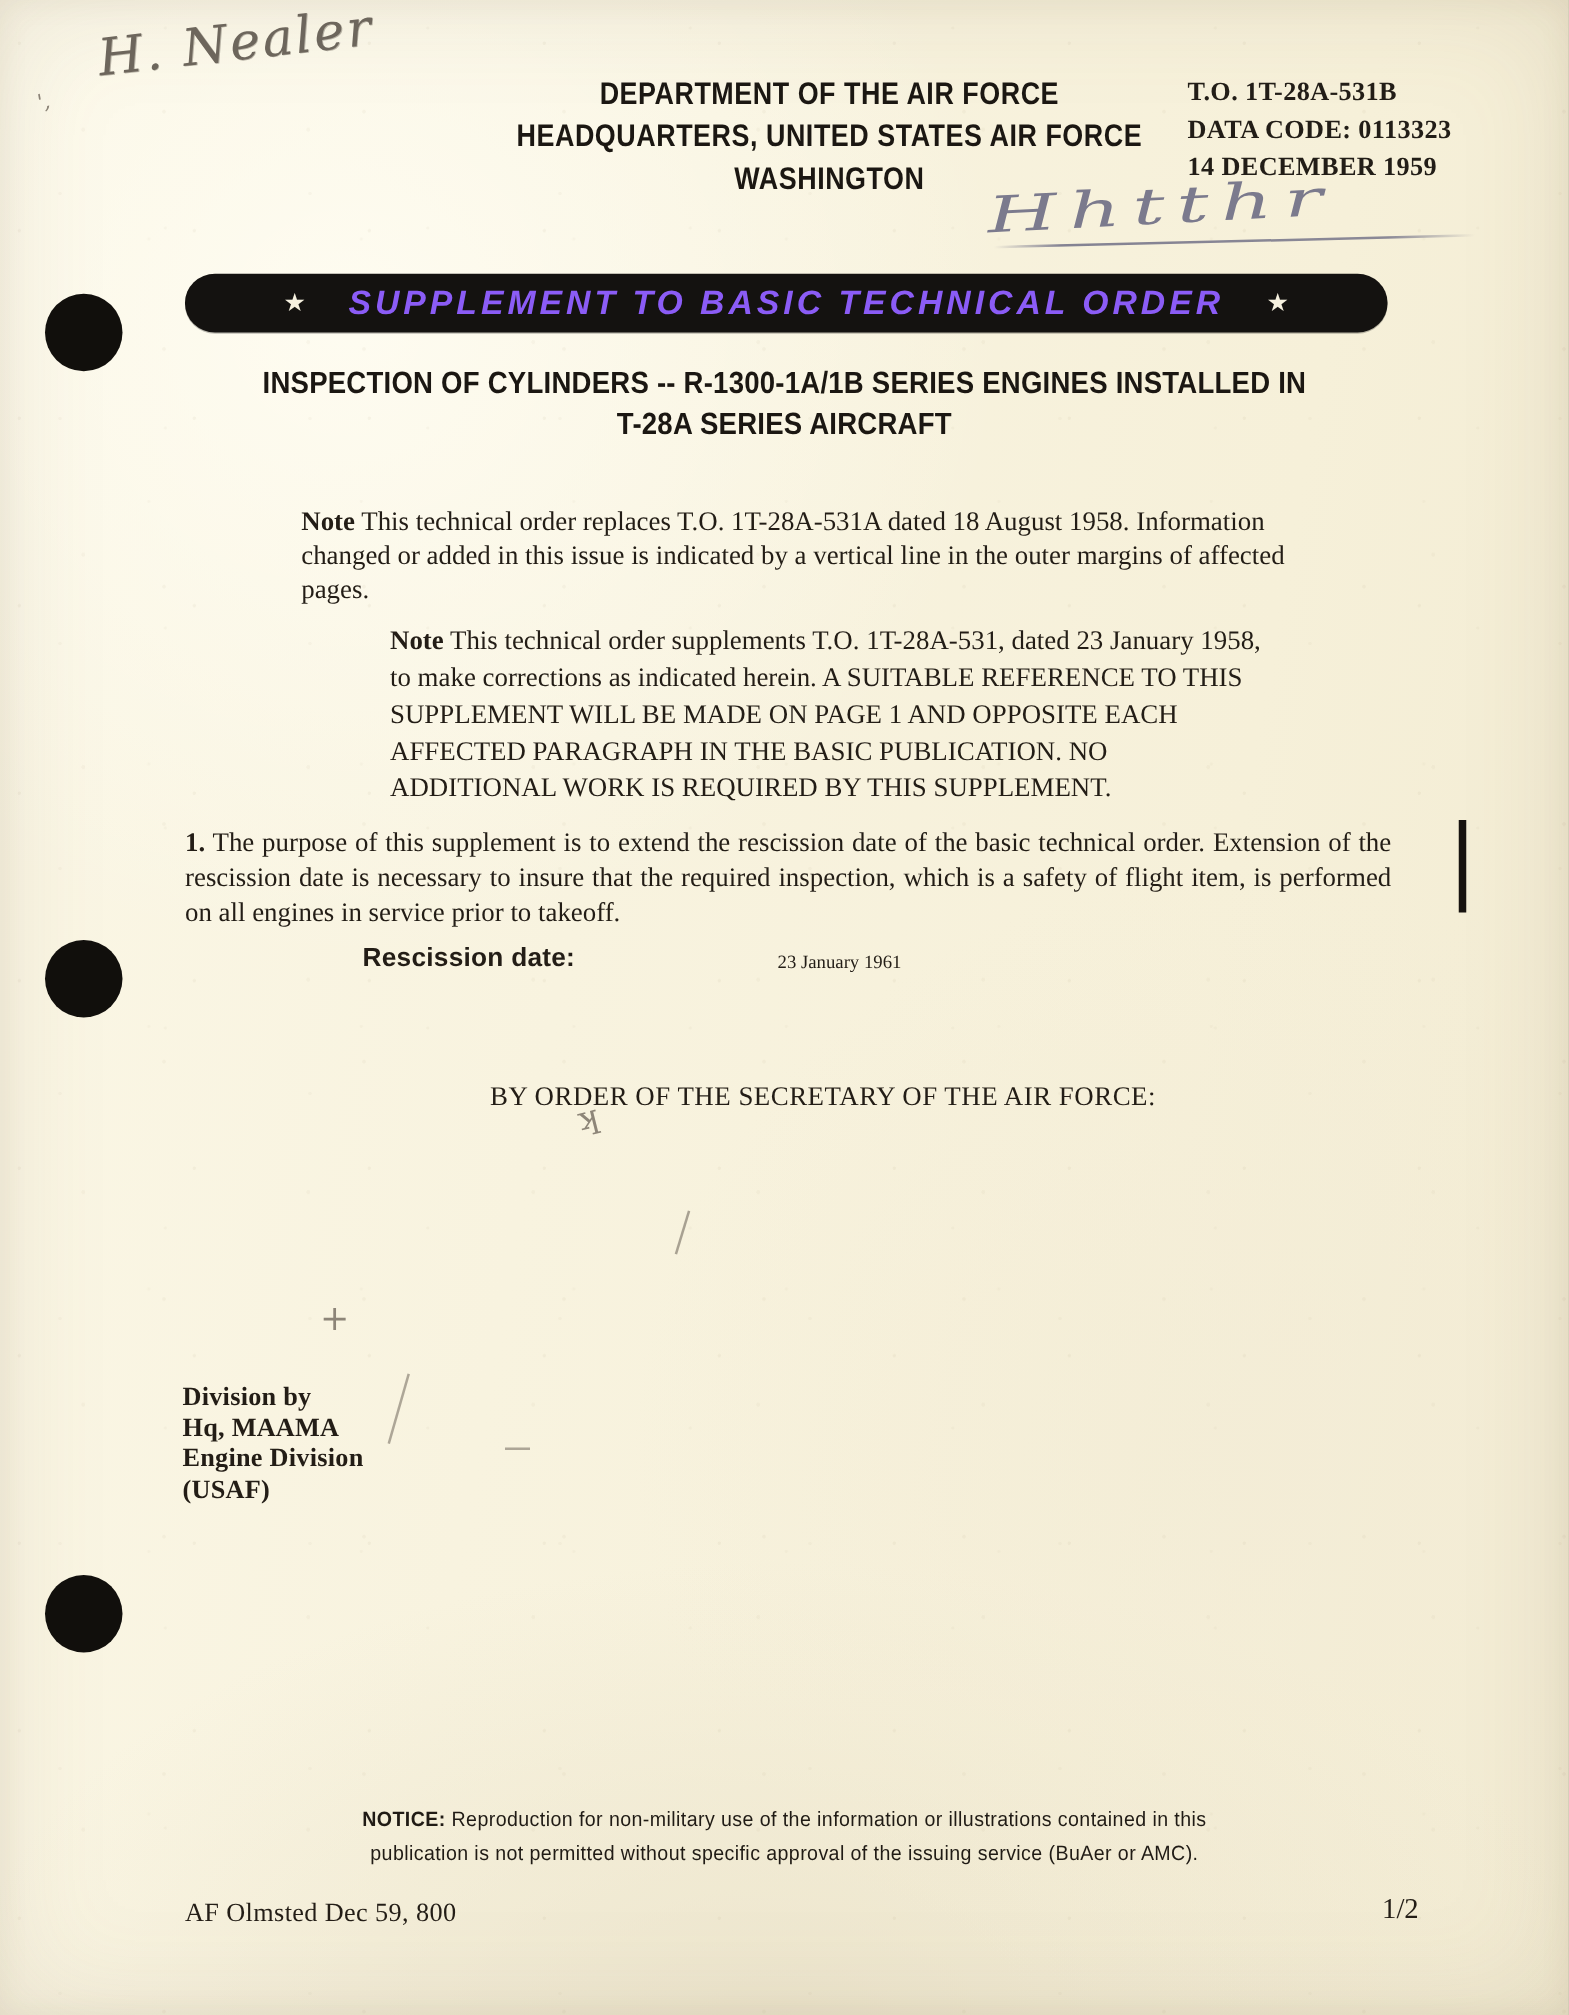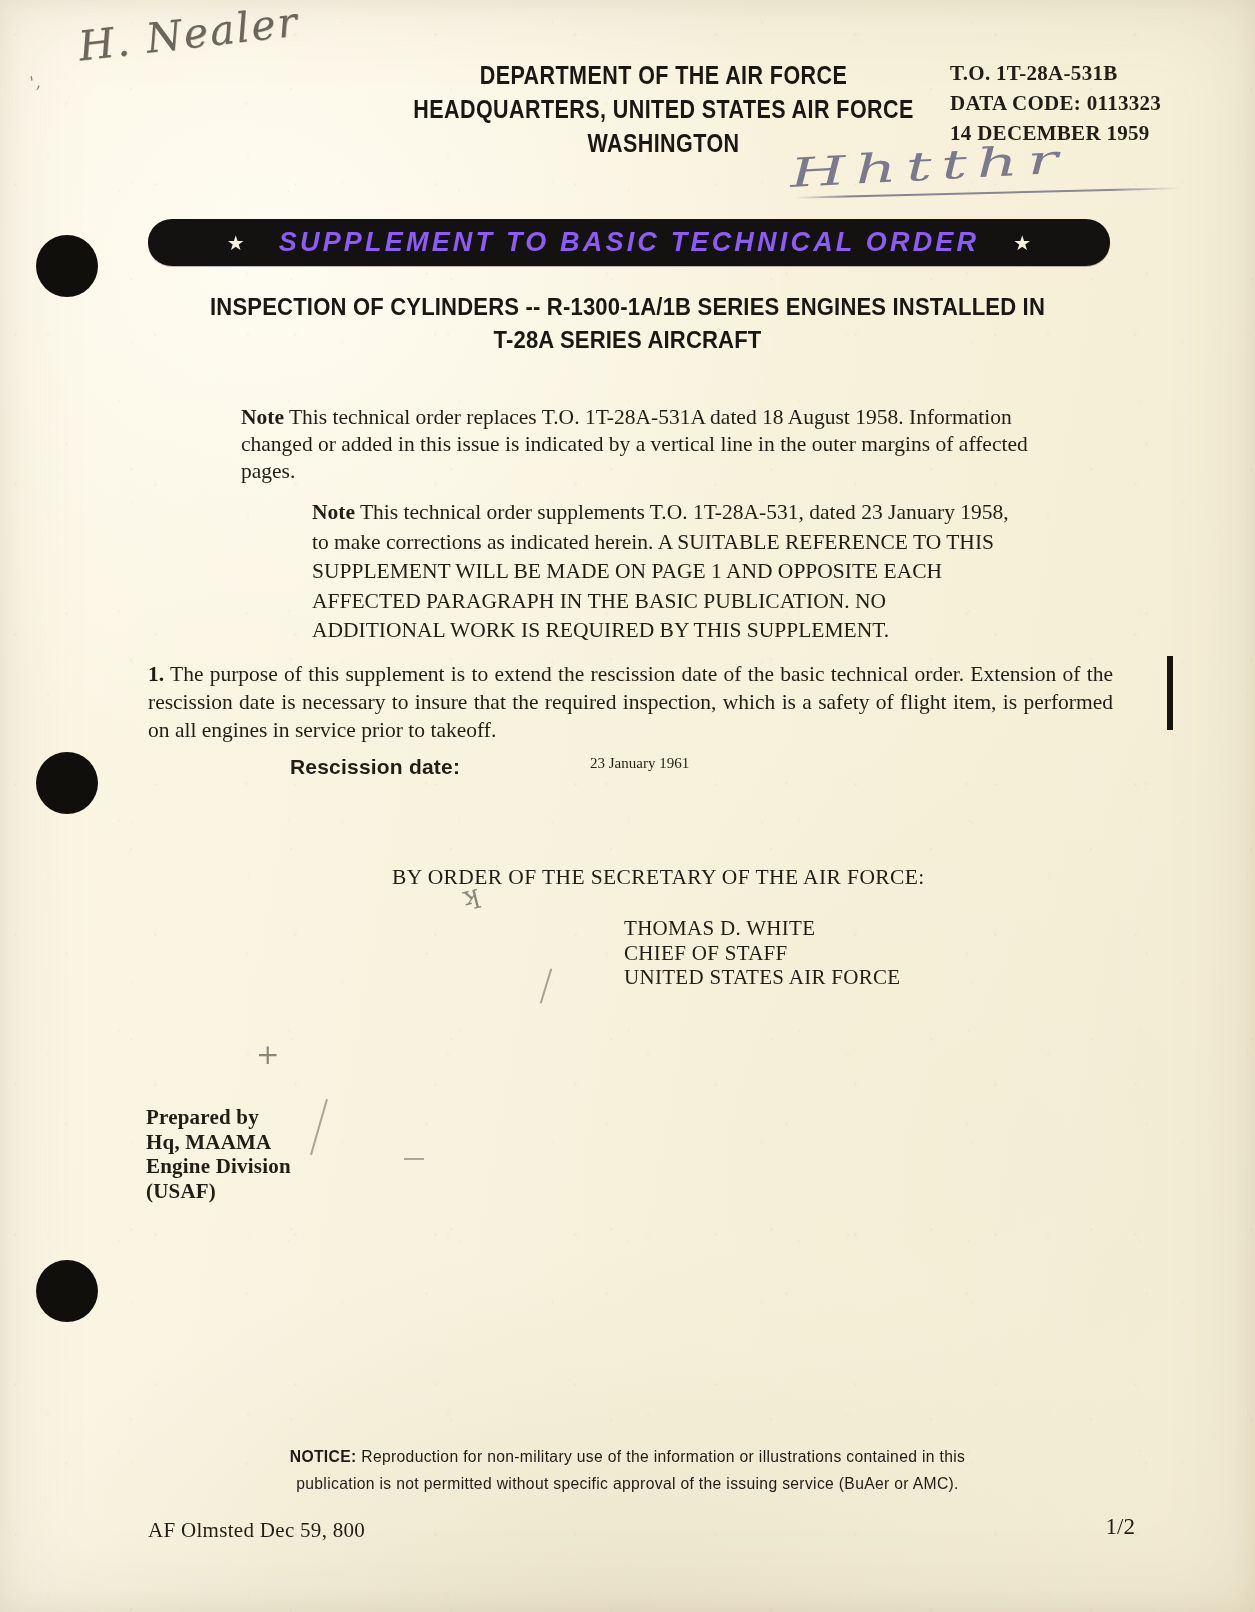--- a/index.html
+++ b/index.html
@@ -208,21 +208,22 @@
     left: 1167px; top: 656px;
     width: 6px; height: 74px;
     background: #17130f;
   }
 
   .rescission {
     position: absolute;
     left: 290px; top: 755px;
     width: 620px;
     display: flex;
-    align-items: flex-start;
+    align-items: flex-end;
+    gap: 32px;
   }
   .rescission .rlabel {
     font-family: "Liberation Sans", sans-serif;
     font-weight: bold;
     font-size: 21px;
     letter-spacing: 0.2px;
     width: 300px;
   }
   .rescission .rvalue {
     font-size: 15px;
@@ -353,29 +354,24 @@
   </div>
   <div class="change-bar"></div>
 
   <div class="rescission">
     <span class="rlabel">Rescission date:</span>
     <span class="rvalue">23 January 1961</span>
   </div>
 
   <div class="byorder">BY ORDER OF THE SECRETARY OF THE AIR FORCE:</div>
 
-  <div class="sig-right">
-    <div>THOMAS D. WHITE</div>
-    <div>CHIEF OF STAFF</div>
-    <div>UNITED STATES AIR FORCE</div>
-  </div>
 
 
   <div class="prepared">
-    <div>Prepared by</div>
+    <div>Division by</div>
     <div>Hq, MAAMA</div>
     <div>Engine Division</div>
     <div>(USAF)</div>
   </div>
 
   <div class="notice">
     <div><span class="nb">NOTICE:</span> <span>Reproduction for non-military use of the information or illustrations contained in this</span></div>
     <div>publication is not permitted without specific approval of the issuing service (BuAer or AMC).</div>
   </div>
 

